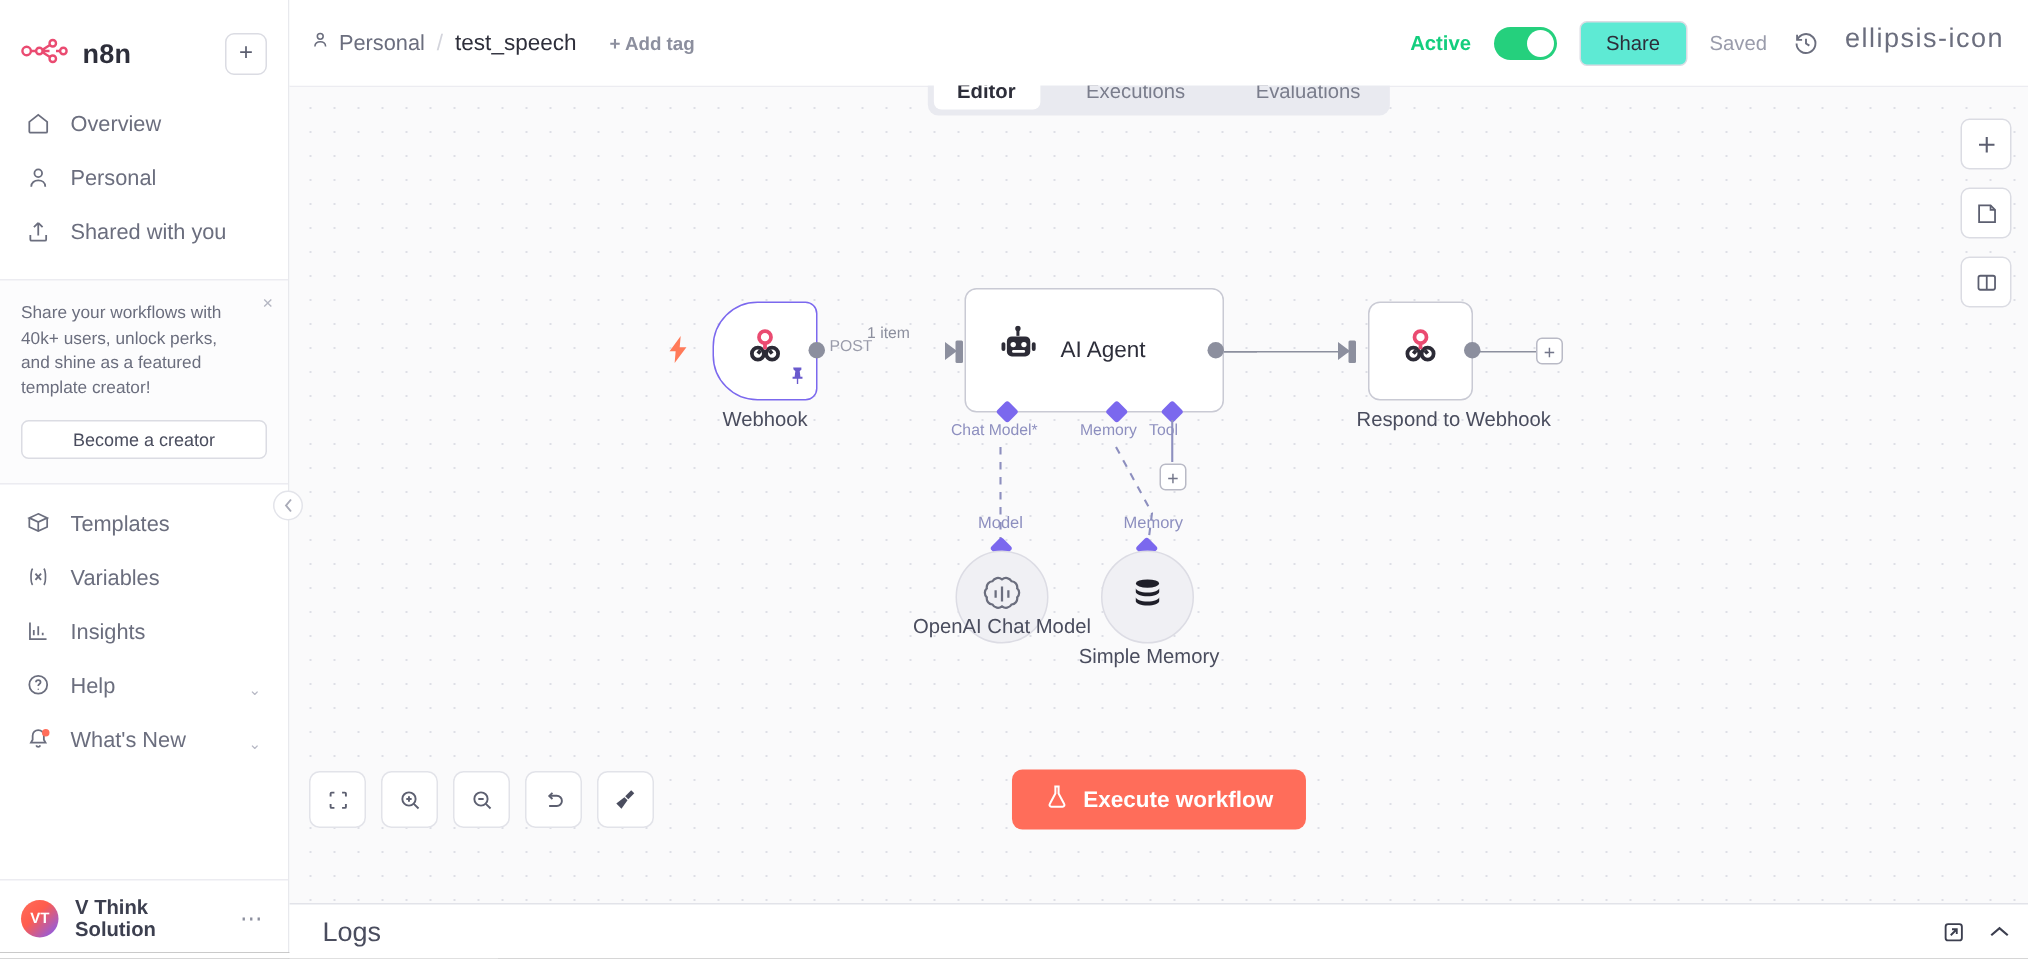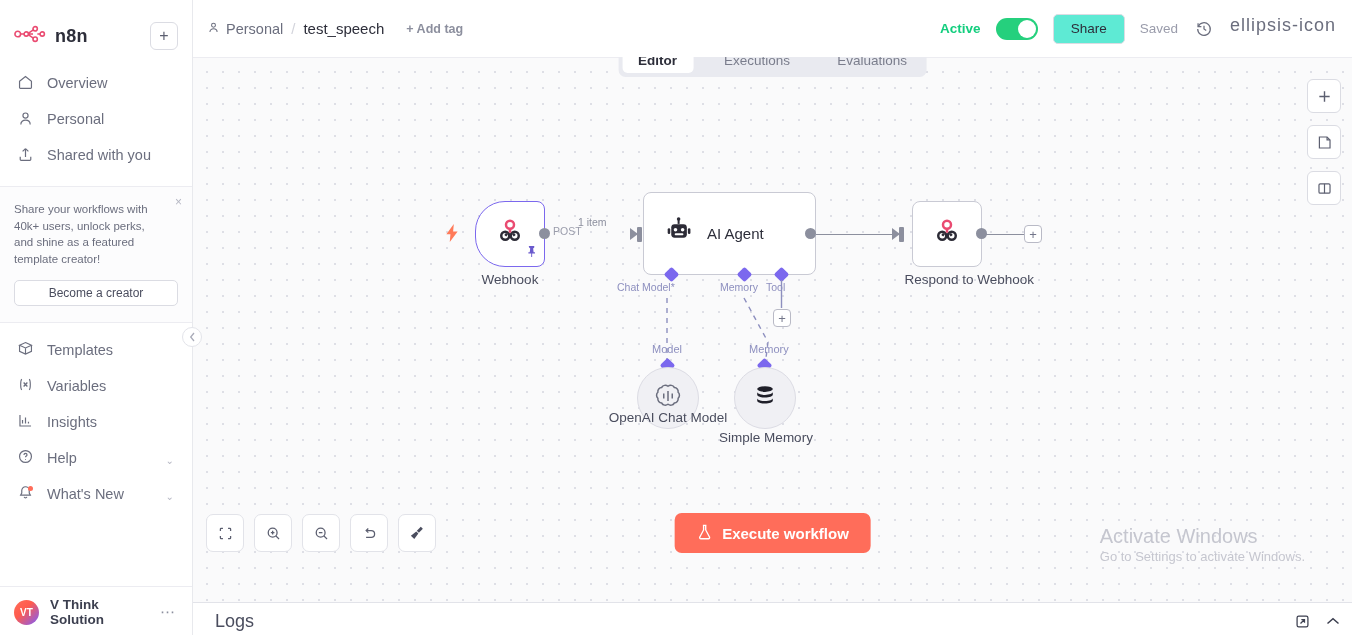--- a/index.html
+++ b/index.html
@@ -405,21 +405,21 @@
             <circle cx="10.3" cy="11.4" r="1.6" fill="#fff"></circle>
             <circle cx="16.7" cy="11.4" r="1.6" fill="#fff"></circle>
             <rect x="9.6" y="14.6" width="7.8" height="1.7" rx=".8" fill="#fff"></rect>
           </svg>
         </span>
         <span style="font-size:15px;color:#2d2e3a;">AI Agent</span>
       </div>
       <div class="endpoint-dot" style="left:612px;top:170px;"></div>
 
       <div class="diamond" style="left:473px;top:211px;"></div>
-      <div class="conn-label" style="left:424px;top:223px;color:#8d8fbf;"><span>Chat Model*</span></div>
+      <div class="conn-label" style="left:441px;top:223px;color:#8d8fbf;"><span>Chat Model*</span></div>
       <div class="diamond" style="left:546px;top:211px;"></div>
       <div class="conn-label" style="left:527px;top:223px;color:#8d8fbf;">Memory</div>
       <div class="diamond" style="left:583px;top:211px;"></div>
       <div class="conn-label" style="left:573px;top:223px;color:#8d8fbf;">Tool</div>
 
       <svg style="position:absolute;left:0;top:0;width:100%;height:100%;pointer-events:none;">
         <path d="M474 240 L474 282 L474 316" stroke="#8d8fbf" stroke-width="1.4" stroke-dasharray="5 5" fill="none"></path>
         <path d="M551 240 L575 284 L571 316" stroke="#8d8fbf" stroke-width="1.4" stroke-dasharray="5 5" fill="none"></path>
         <path d="M588.5 222 L588.5 250" stroke="#8d8fbf" stroke-width="1.4" fill="none"></path>
       </svg>
@@ -526,24 +526,20 @@
         <button class="exec-btn">
           <span>
             <svg width="16" height="18" viewBox="0 0 18 20" fill="none" stroke="#fff" stroke-width="1.5">
               <path d="M7 2.5h4M7.8 2.5v5.2L3.6 15.6a1.3 1.3 0 0 0 1.1 2h8.6a1.3 1.3 0 0 0 1.1-2L10.2 7.7V2.5"></path>
             </svg>
           </span>
           <span>Execute workflow</span>
         </button>
       </div>
 
-      <div class="watermark">
-        <div class="wm-title">Activate Windows</div>
-        <div class="wm-sub">Go to Settings to activate Windows.</div>
-      </div>
     </div>
 
     <div class="logsbar">
       <span class="logs-text">Logs</span>
       <div class="logs-right">
         <span class="logs-ic">
           <svg width="15" height="15" viewBox="0 0 18 18" fill="none" stroke="#3c3f4f" stroke-width="1.5">
             <rect x="2.5" y="2.5" width="13" height="13" rx="2"></rect>
             <path d="M6.6 11.4l4.8-4.8M7.6 6.6h3.8v3.8"></path>
           </svg>

